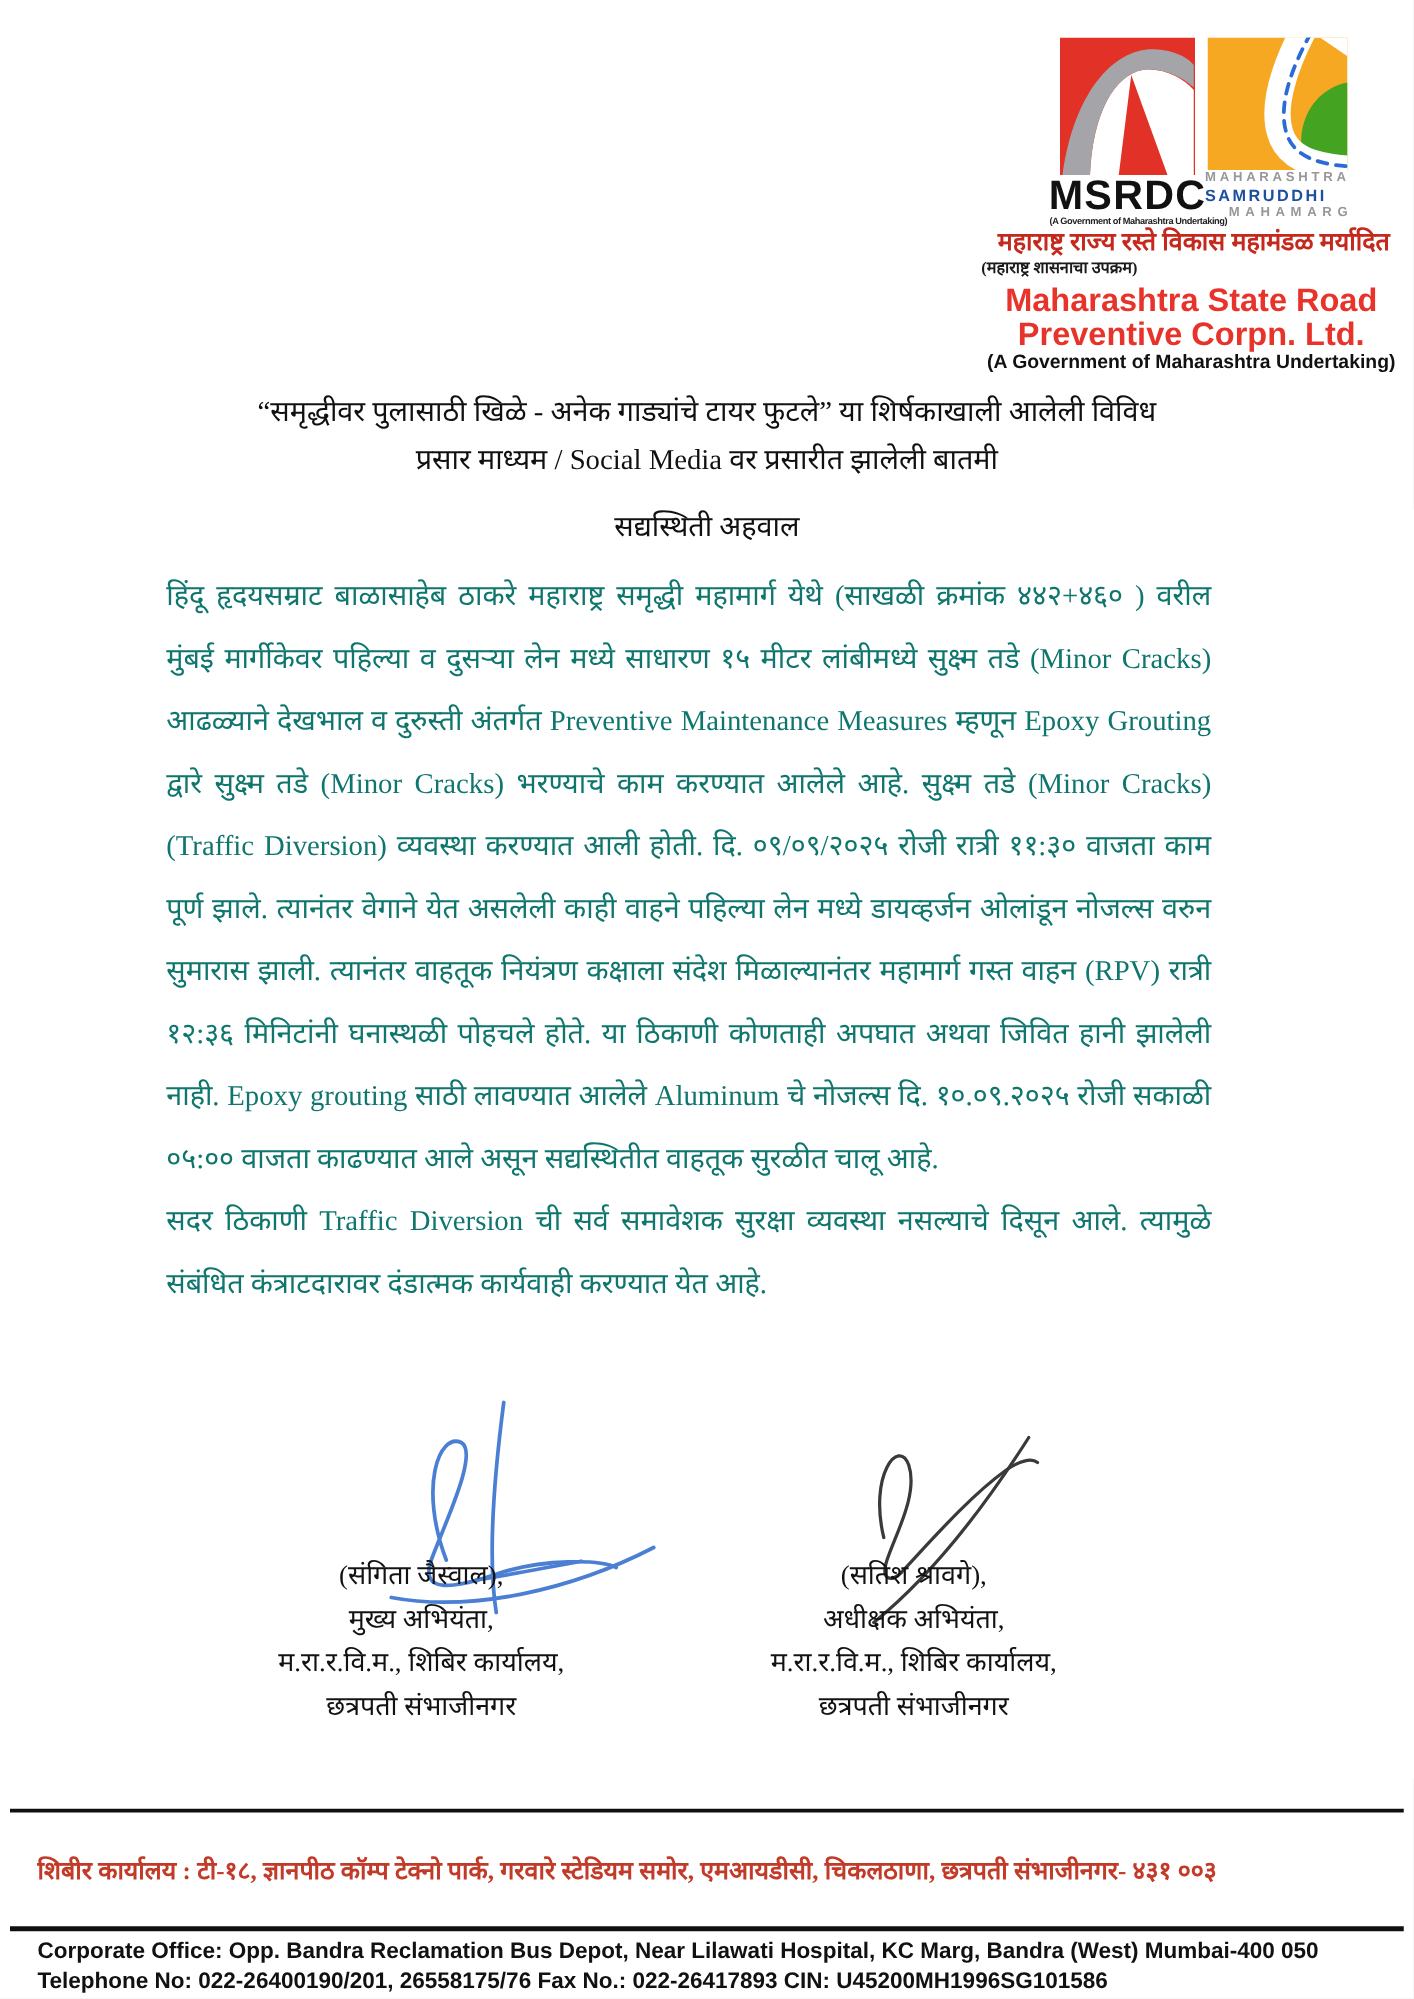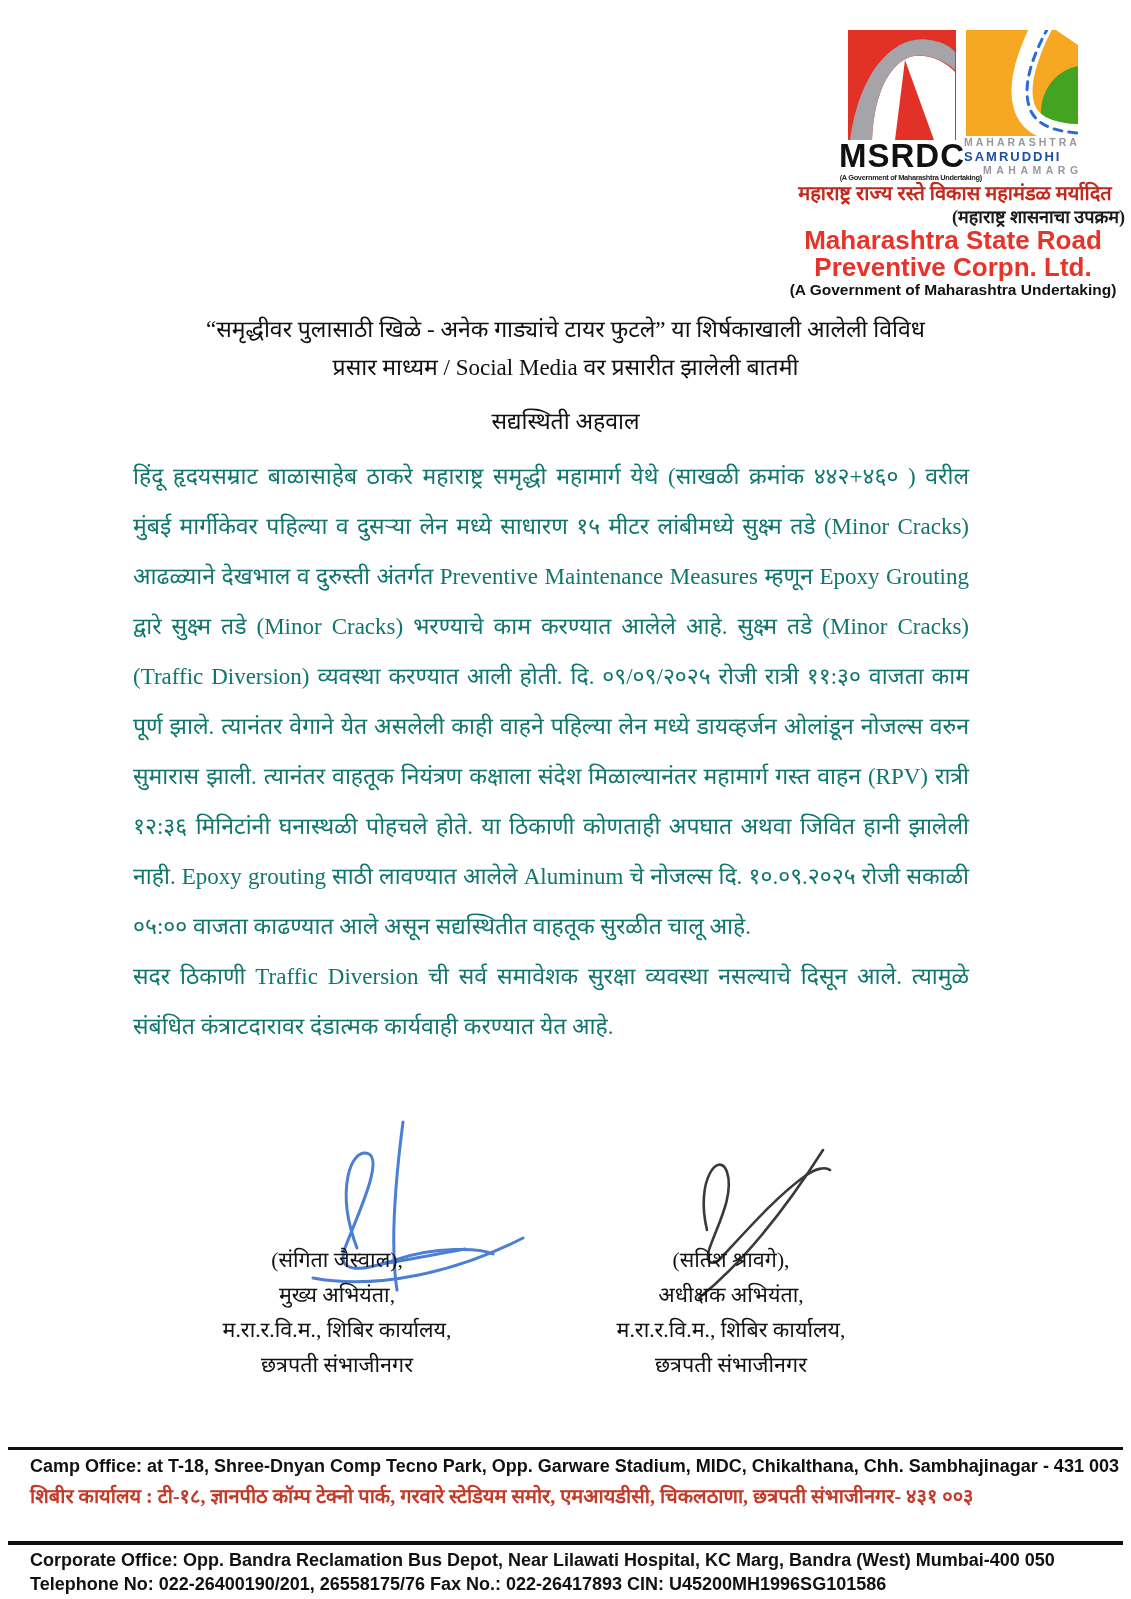--- a/index.html
+++ b/index.html
@@ -26,22 +26,22 @@
   .sam-line { position:absolute; left:964px; width:118px; white-space:nowrap;
     font-family:"Liberation Sans","DejaVu Sans",sans-serif; font-weight:bold; }
   .sam-1 { top:136px; font-size:10.5px; letter-spacing:3px;  color:#98989c; }
   .sam-2 { top:149px; font-size:13px;   letter-spacing:2px;  color:#1d4fa0; }
   .sam-3 { top:164px; font-size:10.5px; letter-spacing:4.5px;color:#98989c;padding-left:19px; }
   .org-mr {
     position:absolute; top:179px; left:785px; width:340px; text-align:center;
     font-weight:bold; font-size:20px; color:#c5281c; white-space:nowrap;
   }
   .org-mr-sub {
-    position:absolute; top:204px; left:785px; width:340px; text-align:right;
-    font-weight:bold; font-size:18px; color:#1b1b1b; white-space:nowrap;
+    position:absolute; top:204px; left:785px; width:340px; text-align:left;
+    font-weight:bold; font-size:13px; color:#1b1b1b; white-space:nowrap;
   }
   .org-en { position:absolute; left:778px; width:350px; text-align:center;
     font-family:"Liberation Sans","DejaVu Sans",sans-serif;
     font-weight:bold; color:#e8332a; font-size:26px; white-space:nowrap; }
   .org-en-1 { top:225px; }
   .org-en-2 { top:252px; }
   .org-en-sub {
     position:absolute; top:281px; left:778px; width:350px; text-align:center;
     font-family:"Liberation Sans","DejaVu Sans",sans-serif;
     font-weight:bold; font-size:15.5px; color:#111; white-space:nowrap;
@@ -164,19 +164,18 @@
   </div>
 
   <div class="sig-block sig-right-block">
     <div>(सतिश श्रावगे),</div>
     <div>अधीक्षक अभियंता,</div>
     <div>म.रा.र.वि.म., शिबिर कार्यालय,</div>
     <div>छत्रपती संभाजीनगर</div>
   </div>
 
   <div class="rule rule1"></div>
-  <div class="f-en f-camp">Camp Office: at T-18, Shree-Dnyan Comp Tecno Park, Opp. Garware Stadium, MIDC, Chikalthana, Chh. Sambhajinagar - 431 003</div>
   <div class="f-mr">शिबीर कार्यालय : टी-१८, ज्ञानपीठ कॉम्प टेक्नो पार्क, गरवारे स्टेडियम समोर, एमआयडीसी, चिकलठाणा, छत्रपती संभाजीनगर- ४३१ ००३</div>
   <div class="rule rule2"></div>
   <div class="f-en f-corp">Corporate Office: Opp. Bandra Reclamation Bus Depot, Near Lilawati Hospital, KC Marg, Bandra (West) Mumbai-400 050</div>
   <div class="f-en f-corp2">Telephone No: 022-26400190/201, 26558175/76 Fax No.: 022-26417893  CIN: U45200MH1996SG101586</div>
 
 </div>
 
 </body></html>

